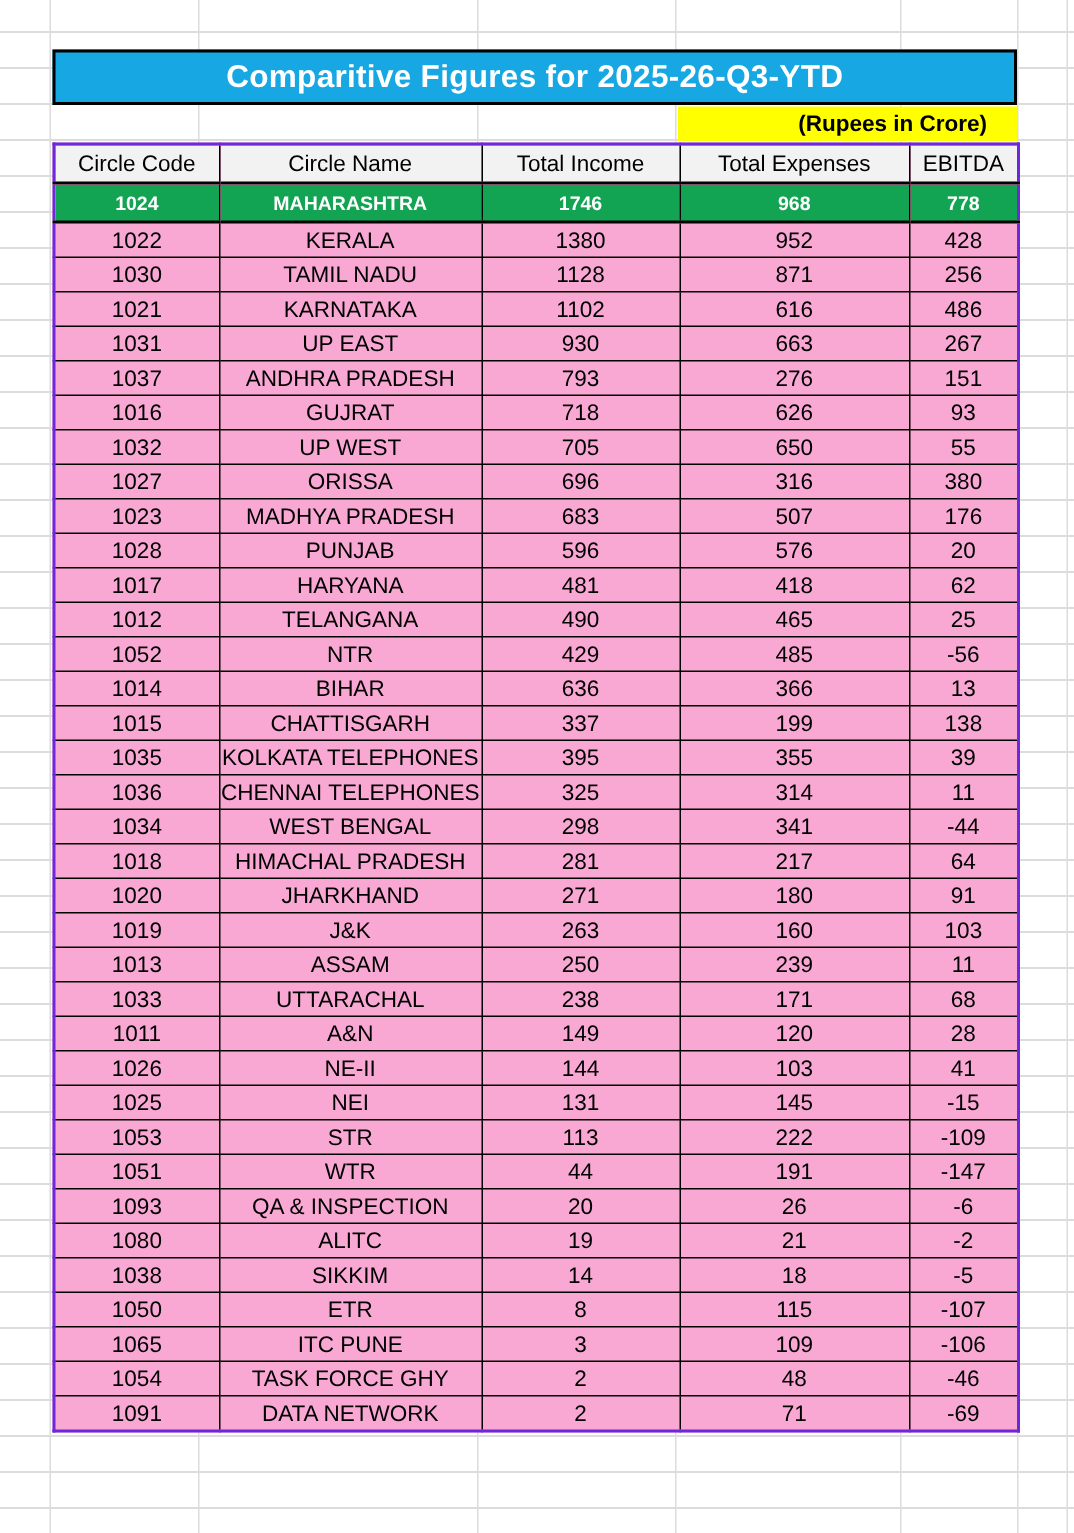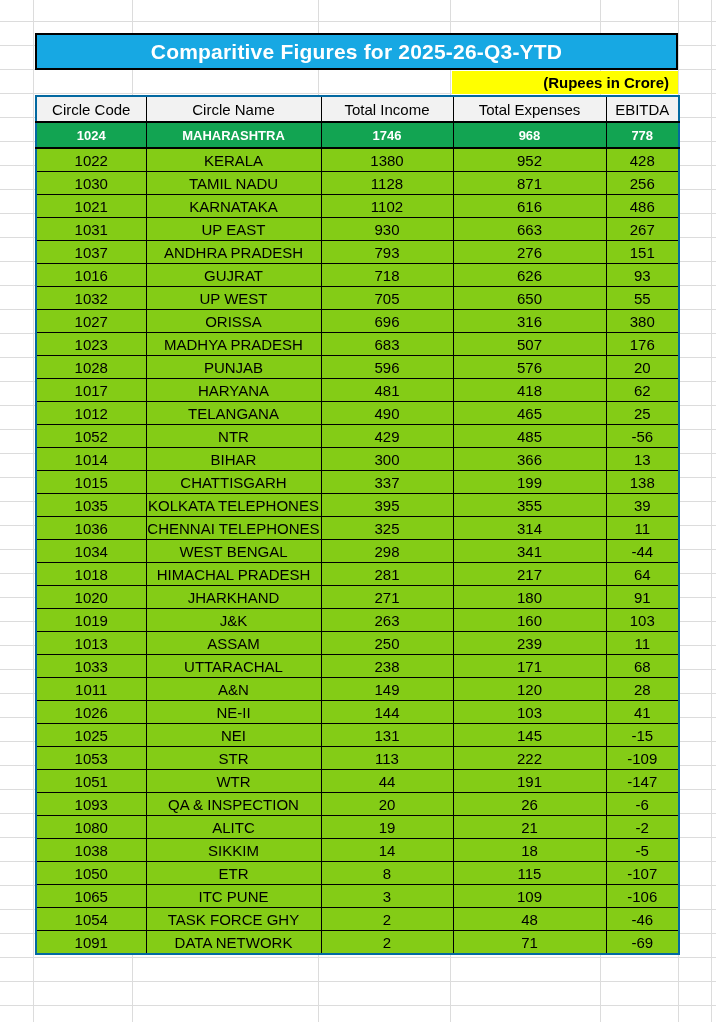--- a/index.html
+++ b/index.html
@@ -14,25 +14,25 @@
   .content{position:absolute;left:35px;top:33px;width:643px;z-index:1;}
   .banner{
     height:33px;background:#17A8E3;border:2px solid #000;
     color:#fff;font-weight:bold;font-size:21px;text-align:center;line-height:33px;
     letter-spacing:.2px;
   }
   .subtitle-row{height:25px;position:relative;}
   .subtitle-cell{
     position:absolute;right:0;top:1px;width:226px;height:23px;background:#FFFF00;
     color:#000;font-weight:bold;font-size:15px;text-align:right;line-height:23px;
-    padding-right:9px;box-sizing:border-box;
+    padding-right:20px;box-sizing:border-box;
   }
   table.figures{
-    border-collapse:collapse;table-layout:fixed;width:643px;background:#84cc16;
-    border:2px solid #0369a1;
+    border-collapse:collapse;table-layout:fixed;width:643px;background:#f9a8d4;
+    border:2px solid #6d28d9;
   }
   table.figures td,table.figures th{
     border:1px solid #000;text-align:center;padding:0;overflow:hidden;white-space:nowrap;
     color:#000;
   }
   thead th{height:24px;background:#F2F2F2;font-weight:normal;font-size:15px;}
   tr.highlight td{
     height:24px;background:#12A452;color:#fff;font-weight:bold;font-size:13px;
     border-top:2px solid #000;border-bottom:2px solid #000;
   }
@@ -171,21 +171,21 @@
         <tr class="data-row">
     <td>1052</td>
     <td>NTR</td>
     <td>429</td>
     <td>485</td>
     <td>-56</td>
   </tr>
         <tr class="data-row">
     <td>1014</td>
     <td>BIHAR</td>
-    <td>300</td>
+    <td>636</td>
     <td>366</td>
     <td>13</td>
   </tr>
         <tr class="data-row">
     <td>1015</td>
     <td>CHATTISGARH</td>
     <td>337</td>
     <td>199</td>
     <td>138</td>
   </tr>

